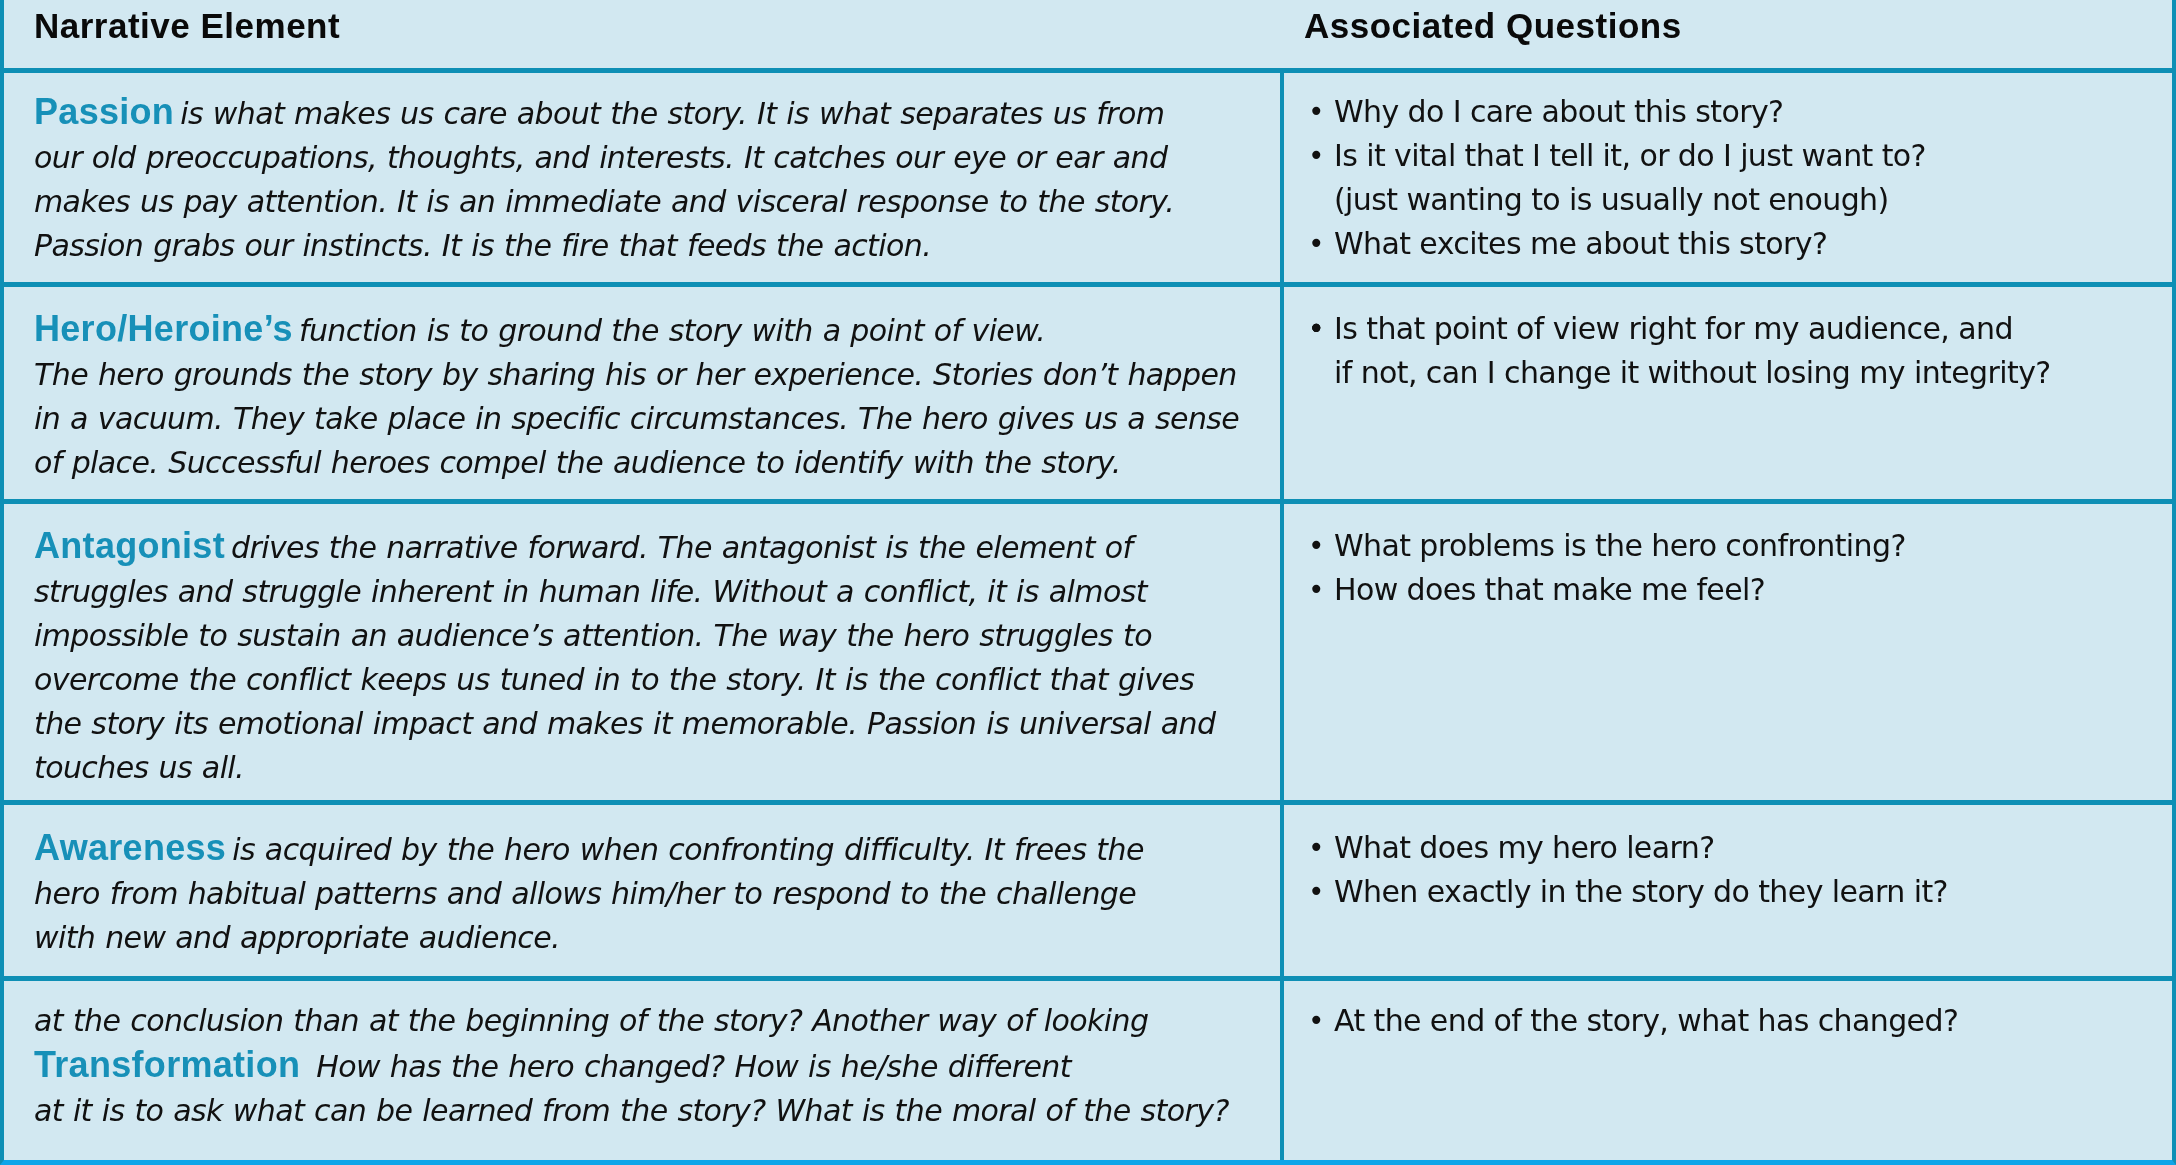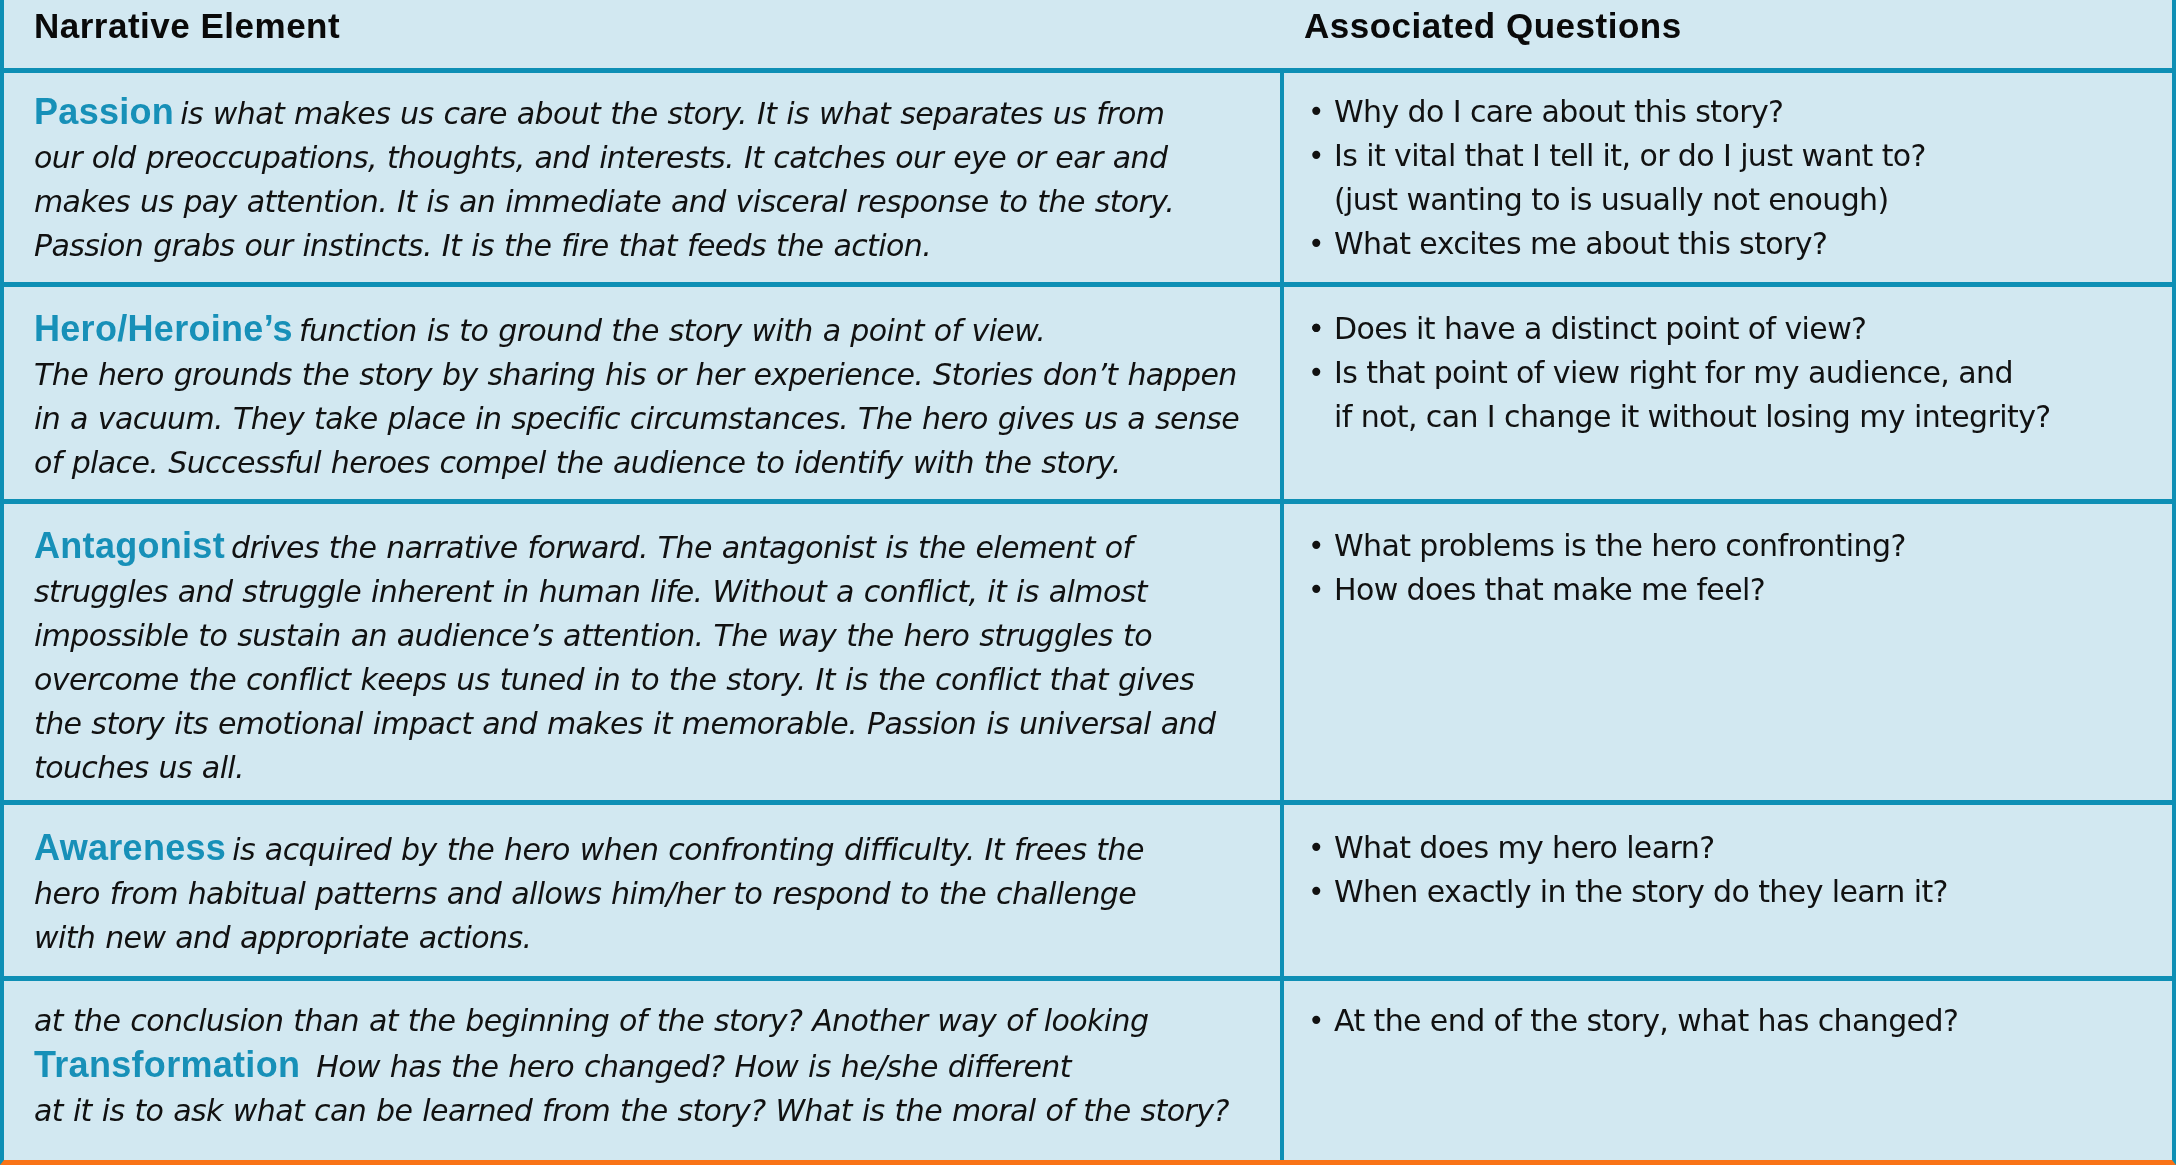--- a/index.html
+++ b/index.html
@@ -17,21 +17,21 @@
     }
     .frame {
       position: absolute;
       left: 0;
       top: 0;
       width: 2176px;
       height: 1165px;
       box-sizing: border-box;
       border-left: 4px solid #0e8fb5;
       border-right: 4px solid #0e8fb5;
-      border-bottom: 5px solid #f97316;
+      border-bottom: 5px solid #0ea5e9;
       background: #d2e8f1;
     }
     .hline {
       position: absolute;
       left: 0;
       width: 2176px;
       height: 5px;
       background: #0e8fb5;
     }
     .vline {
@@ -124,42 +124,42 @@
   </div>
 
   <div class="cell-left" style="top:307px;">
     <span class="line"><span class="term">Hero/Heroine’s</span><span>function is to ground the story with a point of view.</span></span>
     <span class="line">The hero grounds the story by sharing his or her experience. Stories don’t happen</span>
     <span class="line">in a vacuum. They take place in specific circumstances.  The hero gives us a sense</span>
     <span class="line">of place. Successful heroes compel the audience to identify with the story.</span>
   </div>
   <div class="cell-right" style="top:307px;">
     <span class="q"><span class="bullet">•</span></span>
-    <span class="q"><span class="bullet">•</span><span>Does it have a distinct point of view?</span></span>
+    <span class="q"><span class="bullet">•</span></span>
     <span class="q"><span class="bullet">•</span><span>Is that point of view right for my audience, and</span></span>
     <span class="q"><span>if not, can I change it without losing my integrity?</span></span>
   </div>
 
   <div class="cell-left" style="top:524px;">
     <span class="line"><span class="term">Antagonist</span><span>drives the narrative forward. The antagonist is the element of</span></span>
     <span class="line">struggles and struggle inherent in human life. Without a conflict, it is almost</span>
     <span class="line">impossible to sustain an audience’s attention. The way the hero struggles to</span>
     <span class="line">overcome the conflict keeps us tuned in to the story. It is the conflict that gives</span>
     <span class="line">the story its emotional impact and makes it memorable. Passion is universal and</span>
     <span class="line">touches us all.</span>
   </div>
   <div class="cell-right" style="top:524px;">
     <span class="q"><span class="bullet">•</span><span>What problems is the hero confronting?</span></span>
     <span class="q"><span class="bullet">•</span><span>How does that make me feel?</span></span>
   </div>
 
   <div class="cell-left" style="top:826px;">
     <span class="line"><span class="term">Awareness</span><span>is acquired by the hero when confronting difficulty. It frees the</span></span>
     <span class="line">hero from habitual patterns and allows him/her to respond to the challenge</span>
-    <span class="line">with new and appropriate actions.</span>
+    <span class="line">with new and appropriate audience.</span>
   </div>
   <div class="cell-right" style="top:826px;">
     <span class="q"><span class="bullet">•</span><span>What does my hero learn?</span></span>
     <span class="q"><span class="bullet">•</span><span>When exactly in the story do they learn it?</span></span>
   </div>
 
   <div class="cell-left" style="top:999px;">
     <span class="line">at the conclusion than at the beginning of the story? Another way of looking</span>
     <span class="line"><span class="term">Transformation</span><span style="white-space:pre;"> How has the hero changed? How is he/she different</span></span>
     <span class="line">at it is to ask what can be learned from the story? What is the moral of the story?</span>

